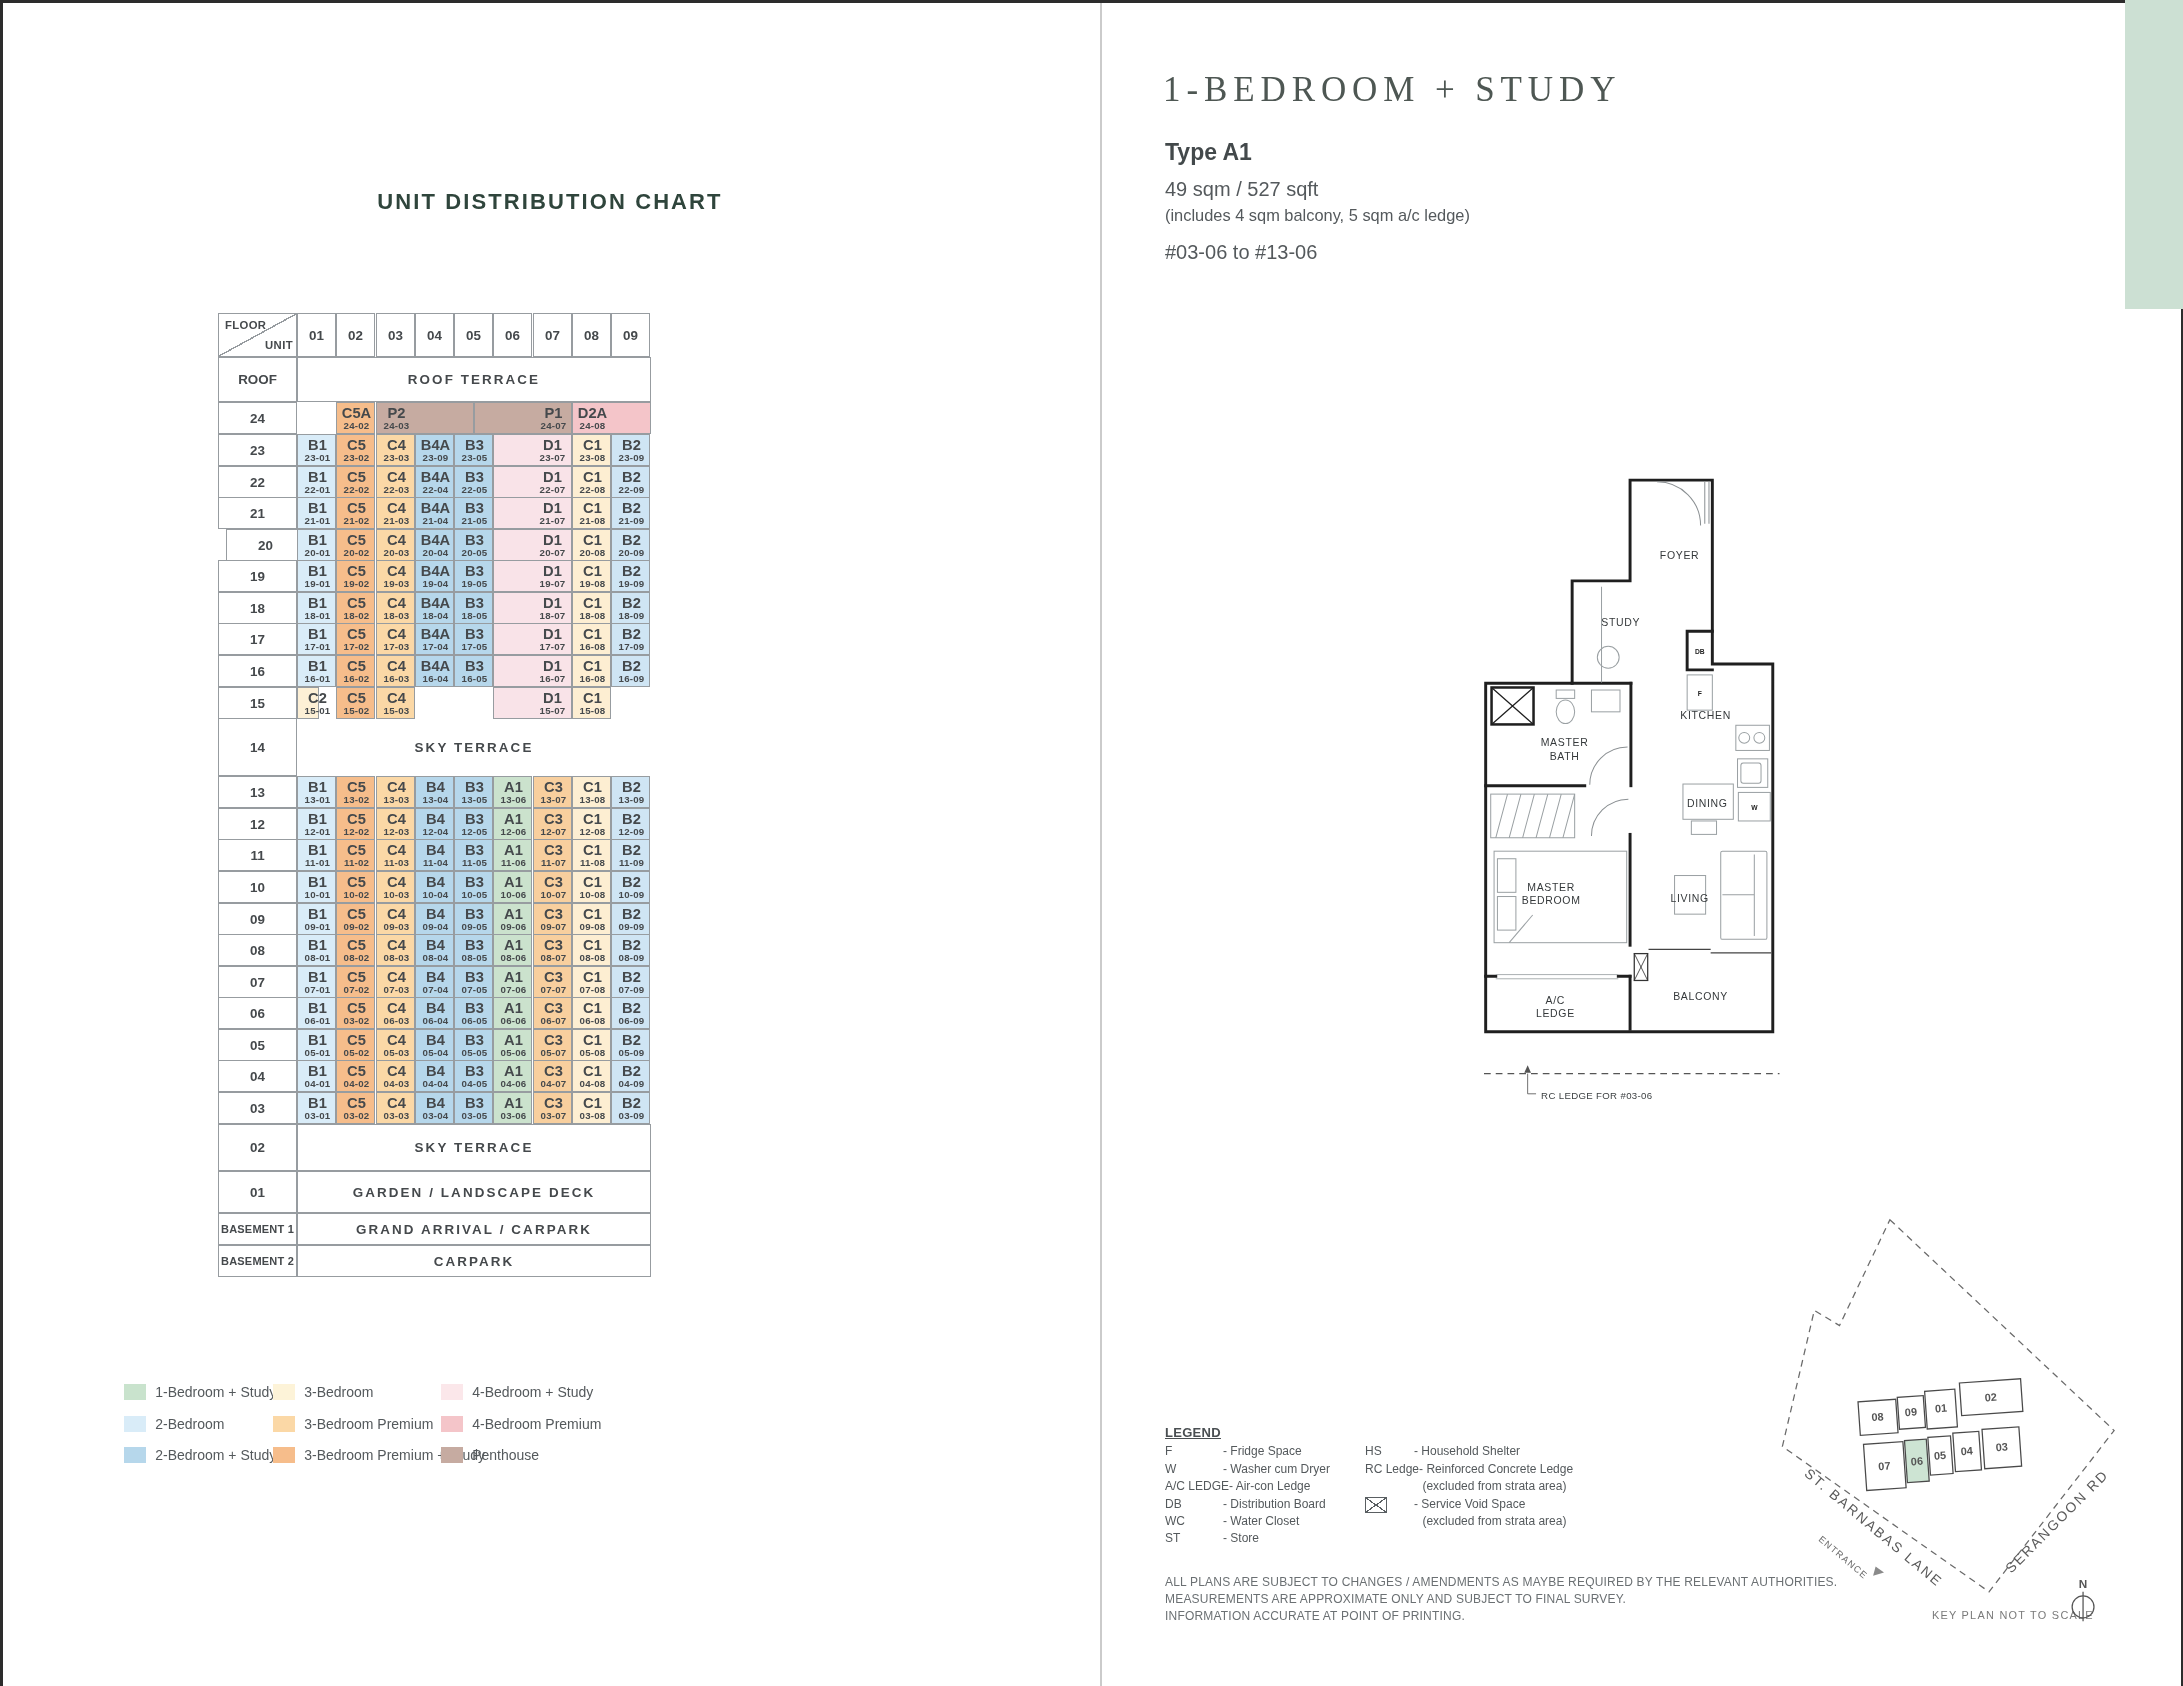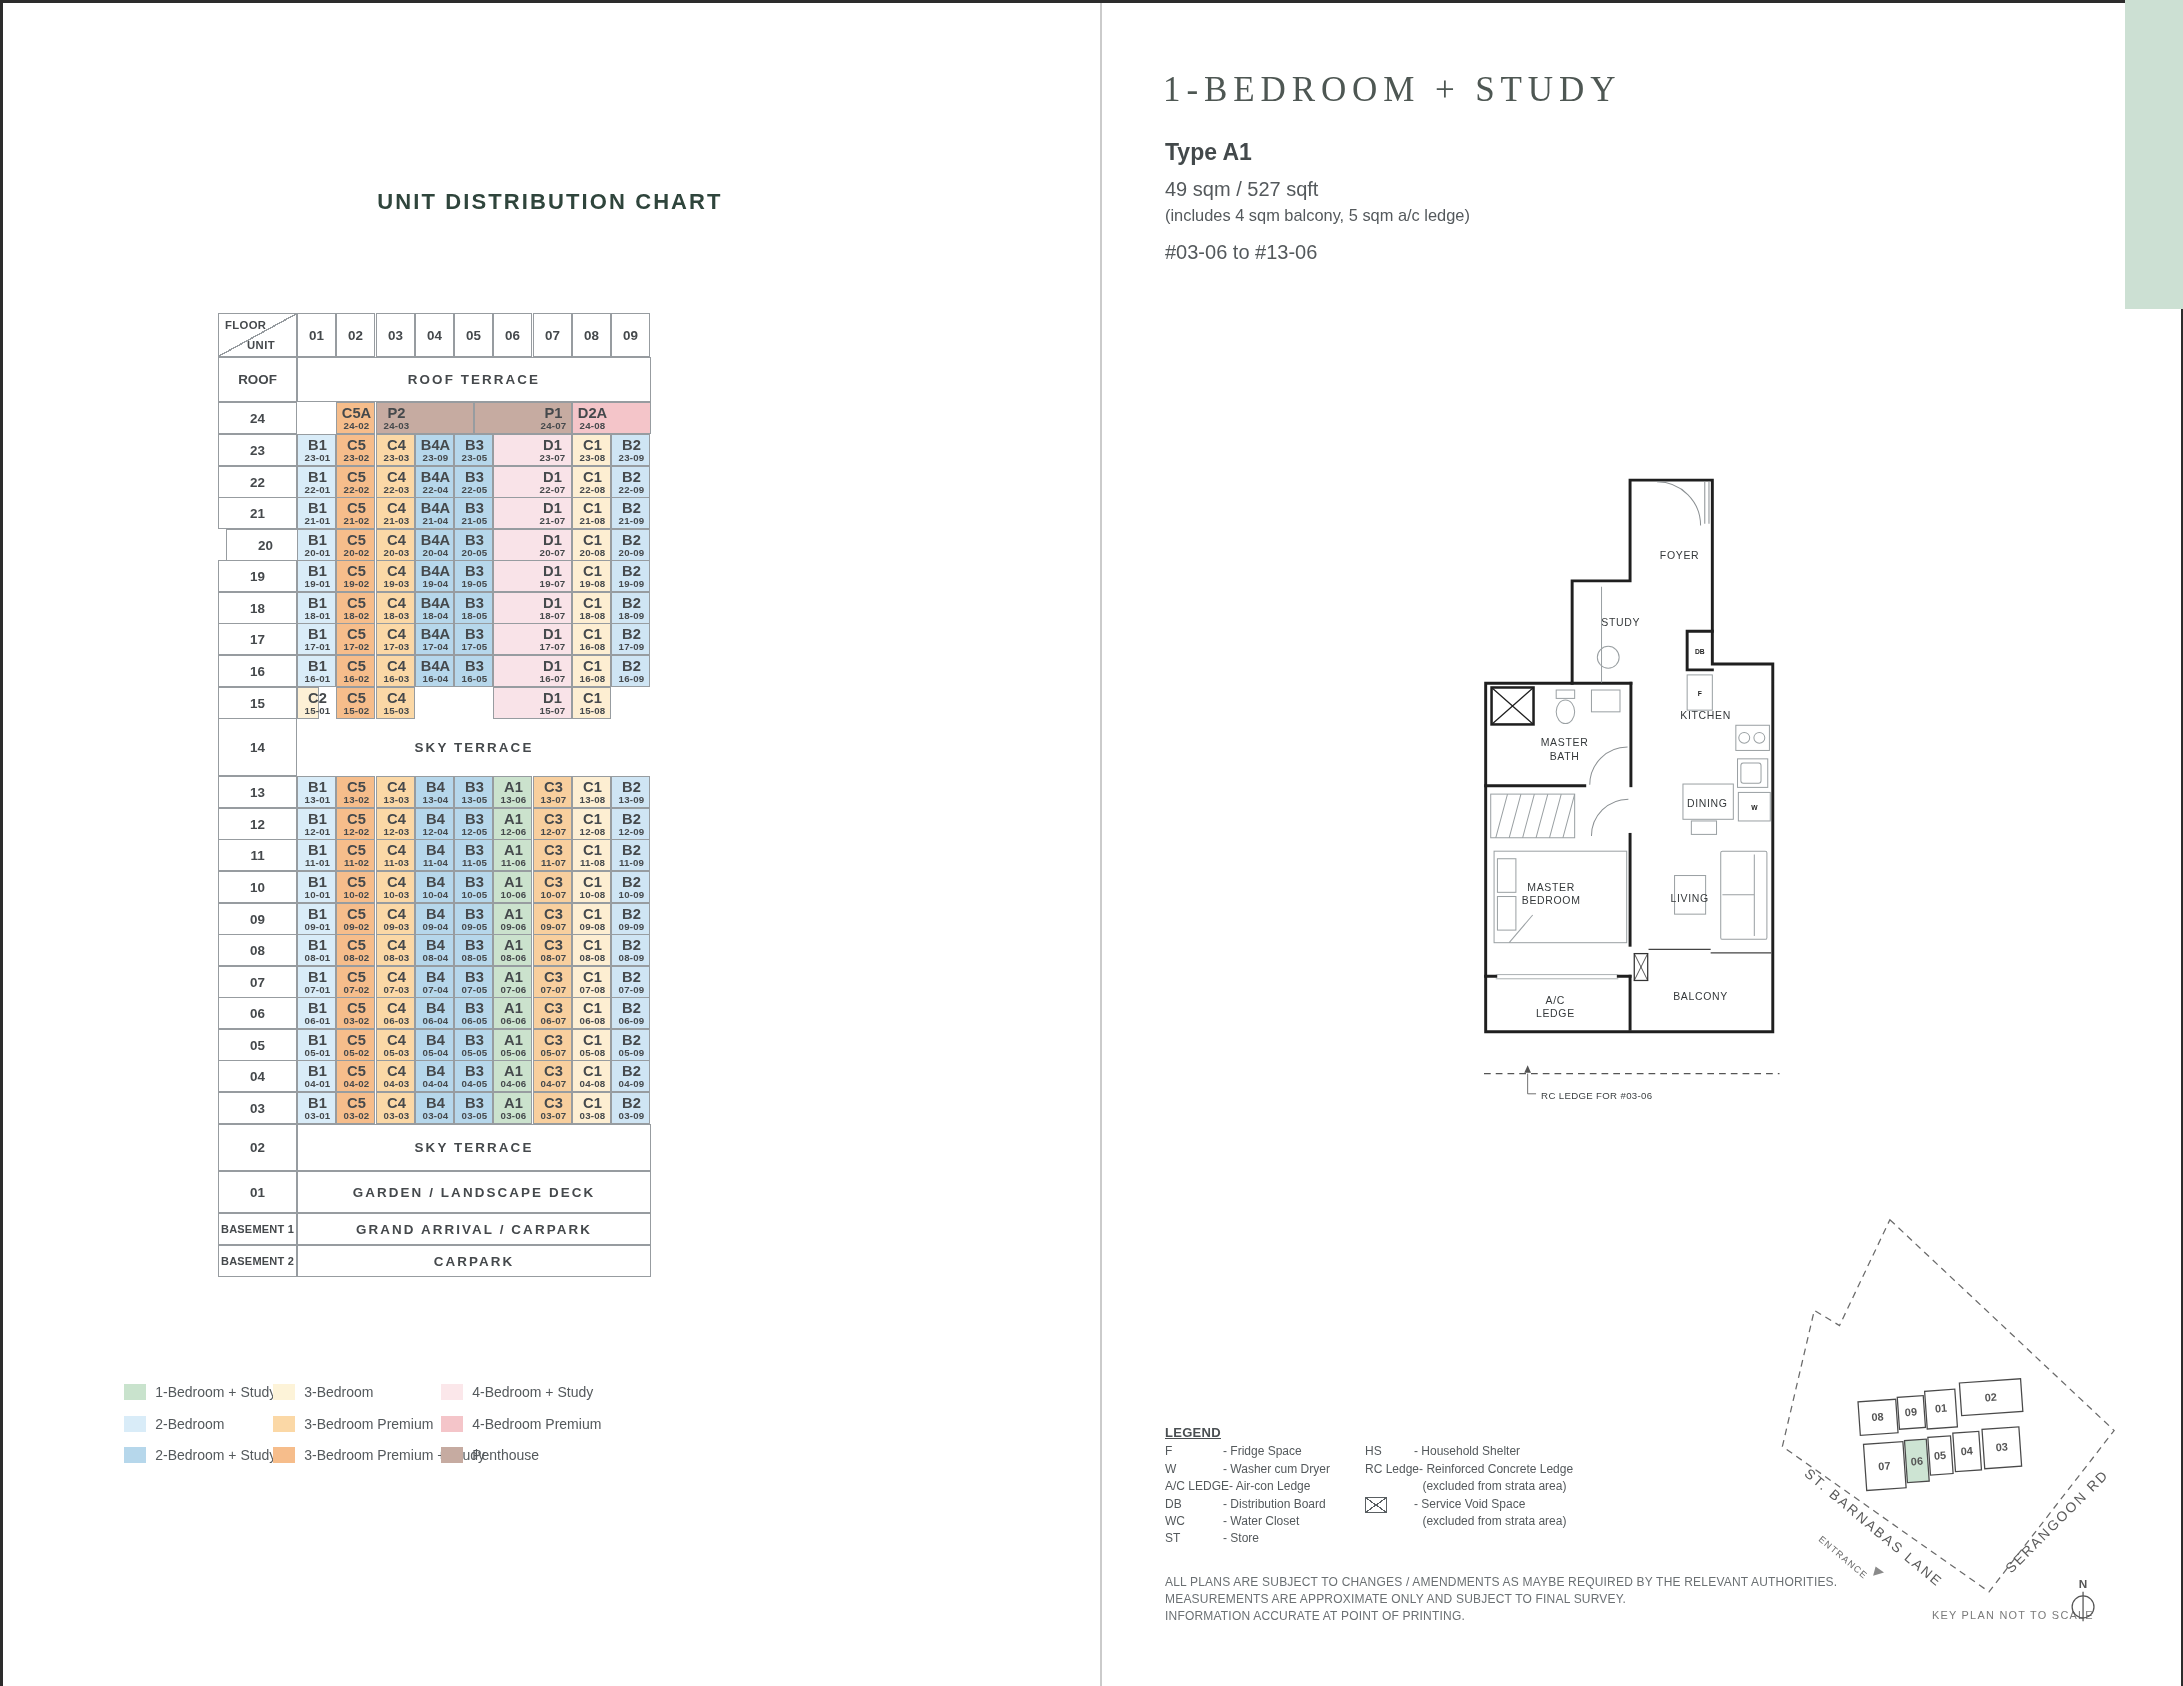--- a/index.html
+++ b/index.html
@@ -14,21 +14,21 @@
   .divider{position:absolute;top:0;width:1.7px;height:1687px;background:#cbcbcb;}
 
   
   .left-title{position:absolute;left:0;top:189px;width:1100px;text-align:center;
     font-size:22px;font-weight:600;letter-spacing:2.1px;color:#2f453c;}
   #chart-table{position:absolute;left:218px;top:313px;width:434px;}
   #chart-table > div{position:absolute;box-sizing:border-box;}
   .t-corner,.t-h,.t-lab,.t-cell,.t-spanbox{border:0.8px solid var(--grid);background:#fff;}
   .t-corner{background-image:linear-gradient(to bottom right,transparent calc(50% - 0.7px),var(--grid) calc(50% - 0.7px),var(--grid) calc(50% + 0.7px),transparent calc(50% + 0.7px));}
   .t-corner span{position:absolute;font-size:11.3px;font-weight:700;color:var(--ink);letter-spacing:0.4px;}
-  .t-corner .fl{top:5px;left:5.9px;} .t-corner .un{bottom:5px;right:21px;}
+  .t-corner .fl{top:5px;left:5.9px;} .t-corner .un{bottom:5px;right:3px;}
   .t-h,.t-lab{display:flex;align-items:center;justify-content:center;font-weight:700;font-size:13.4px;color:var(--ink);}
   .t-lab.sm{font-size:11px;letter-spacing:0.2px;}
   .t-cell{overflow:visible;}
   .t-cell .lbl{position:absolute;top:0;height:100%;display:flex;flex-direction:column;align-items:center;justify-content:center;}
   .t-cell .u{font-size:14.7px;font-weight:700;line-height:16px;color:var(--ink);}
   .t-cell .n{font-size:9.7px;font-weight:600;line-height:10px;color:var(--ink);letter-spacing:0.2px;}
   .t-spanbox,.t-open{display:flex;align-items:center;justify-content:center;
     font-size:13.4px;font-weight:700;letter-spacing:2.1px;color:var(--ink);}
   .t-open{border:none;background:transparent;}
   #chart-legend{position:absolute;left:124px;top:1384px;width:840px;height:109px;}

